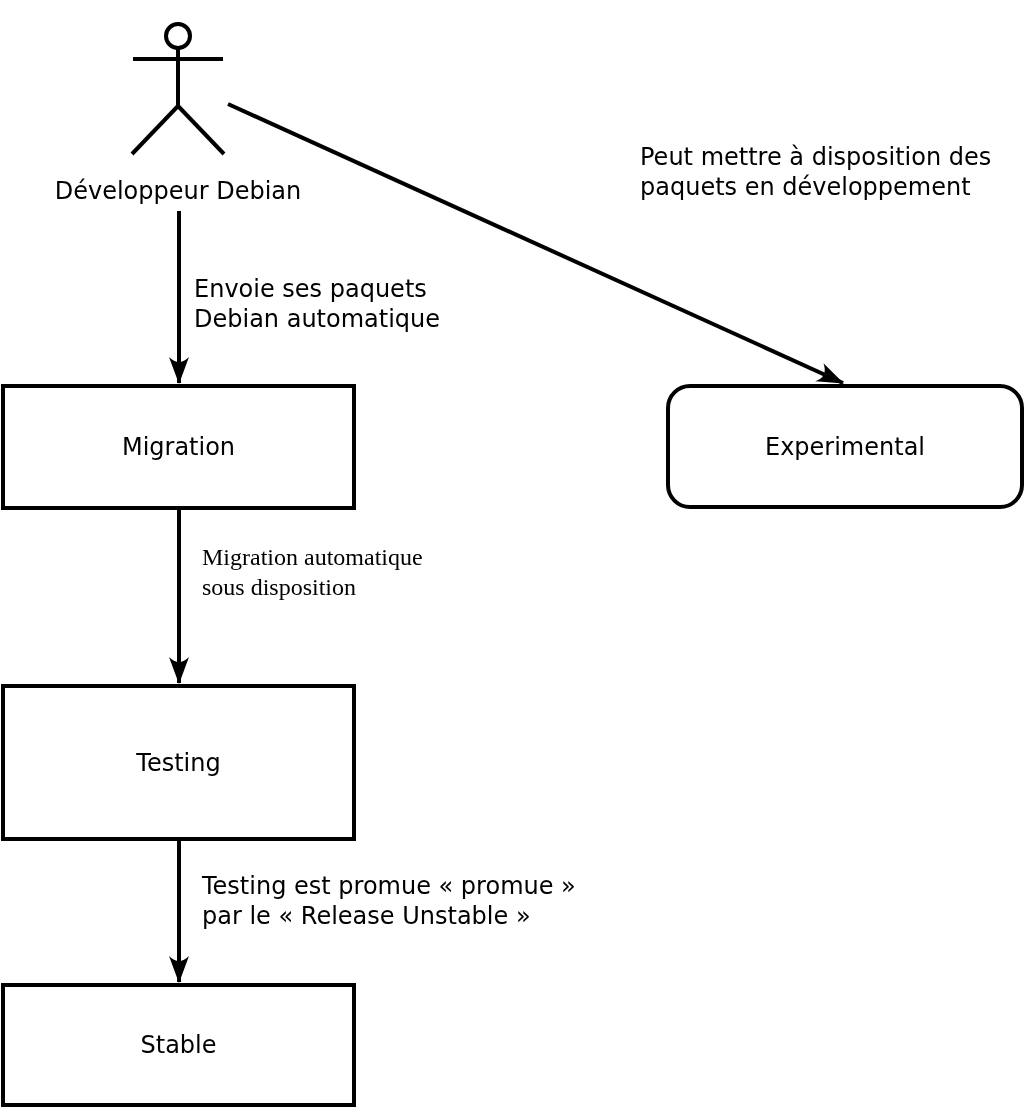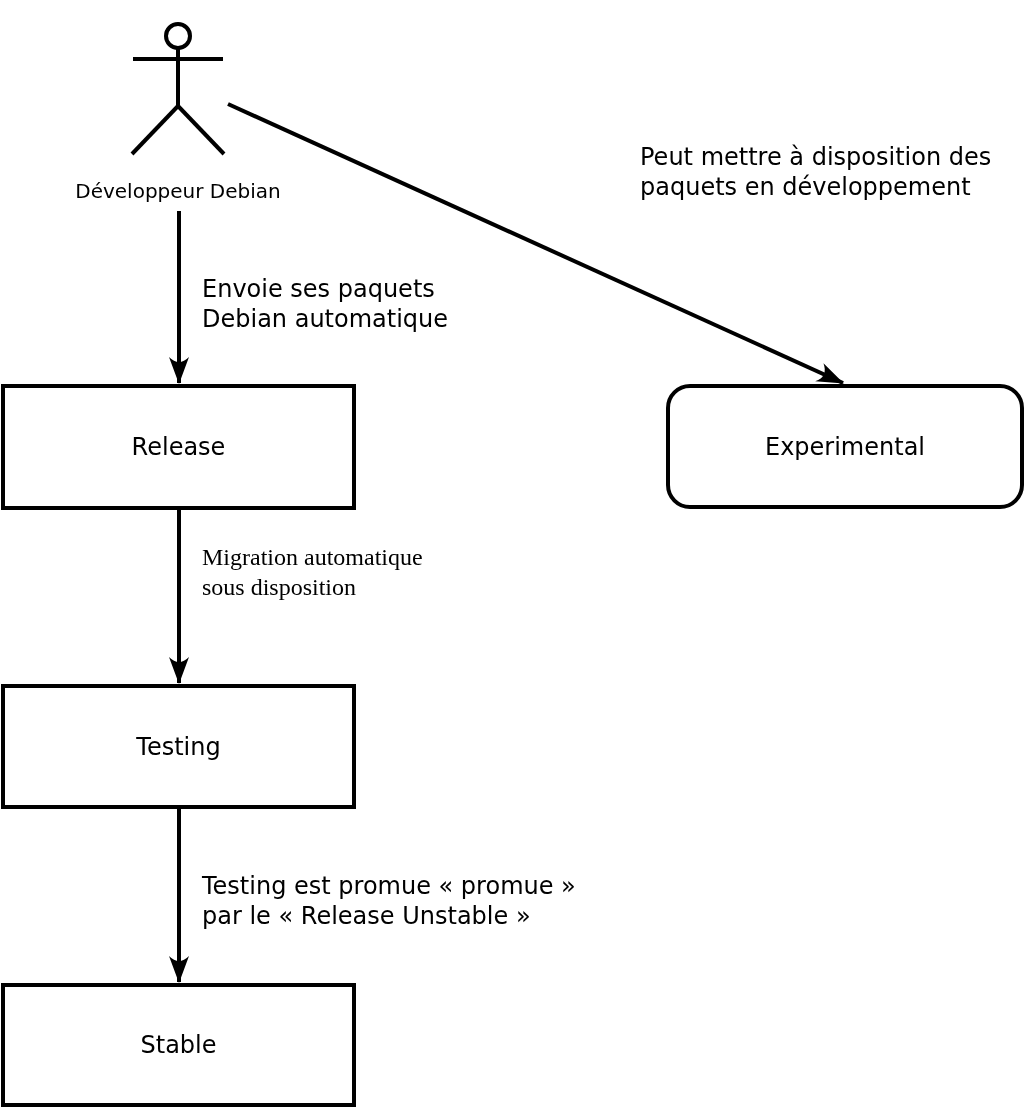--- a/index.html
+++ b/index.html
@@ -30,39 +30,39 @@
     background: #ffffff;
     display: flex;
     align-items: center;
     justify-content: center;
     font-size: 24px;
     line-height: 30px;
     white-space: nowrap;
   }
   .node-unstable     { left: 1px;   top: 384px; width: 355px; height: 126px; }
   .node-experimental { left: 666px; top: 384px; width: 358px; height: 125px; border-radius: 24px; }
-  .node-testing      { left: 1px;   top: 684px; width: 355px; height: 125px; }
+  .node-testing      { left: 1px;   top: 684px; width: 355px; height: 157px; }
   .node-stable       { left: 1px;   top: 983px; width: 355px; height: 124px; text-align: center; }
   .edge-label {
     position: absolute;
     font-size: 24px;
     line-height: 30px;
     white-space: nowrap;
   }
   .edge-label span { display: block; }
   .label-experimental { left: 640px; top: 97px; margin-top: 45px;  }
-  .label-unstable     { left: 202px; top: 274px; }
+  .label-unstable     { left: 194px; top: 274px; }
   .label-testing      { left: 202px; top: 542px; font-family: Liberation Serif, serif; }
   .label-stable       { left: 202px; top: 871px; }
   .actor-label {
     position: absolute;
     left: 178px;
     top: 176px;
     transform: translateX(-50%);
-    font-size: 20px;
+    font-size: 24px;
     line-height: 30px;
     white-space: nowrap;
   }
 </style>
 </head>
 <body>
 
 <div class="canvas">
 
   <svg class="layer" viewBox="0 0 1024 1110">
@@ -104,21 +104,21 @@
     <span>Migration automatique</span>
     <span>sous disposition</span>
   </div>
 
   <div class="edge-label label-stable">
     <span>Testing est promue « promue »</span>
     <span>par le « Release Unstable »</span>
   </div>
 
   <div class="node node-unstable">
-    <span>Release</span>
+    <span>Migration</span>
   </div>
 
   <div class="node node-experimental">
     <span>Experimental</span>
   </div>
 
   <div class="node node-testing">
     <span>Testing</span>
   </div>
 

